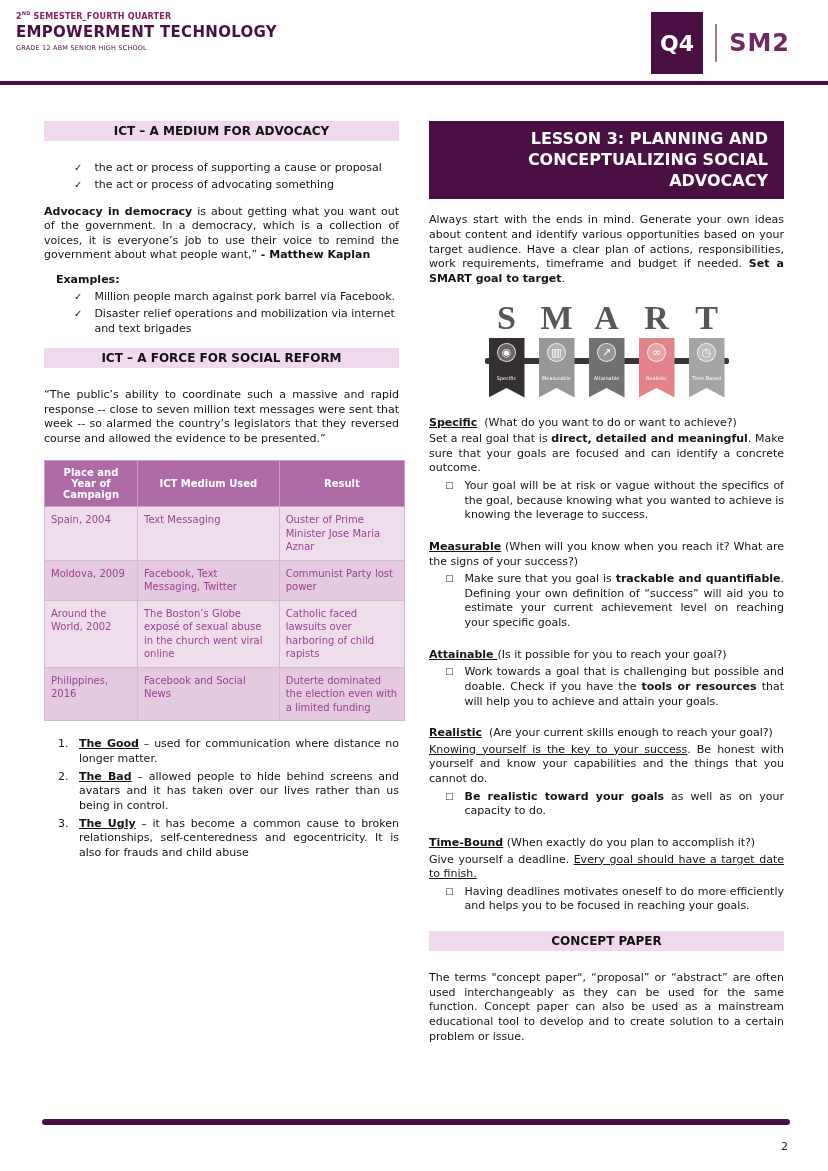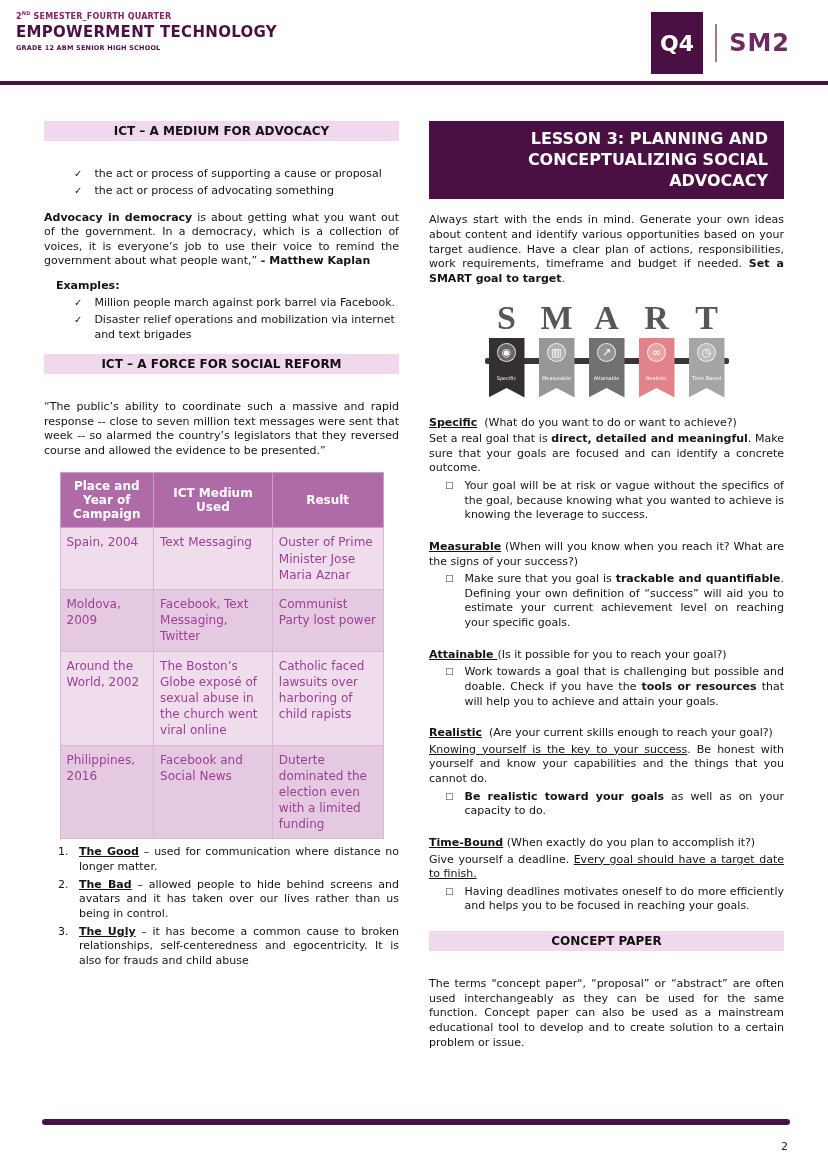--- a/index.html
+++ b/index.html
@@ -8,38 +8,38 @@
     width:828px; height:1171px; position:relative; background:#fff;
     font-family:"DejaVu Sans", sans-serif; font-size:11px; color:#141414;
     overflow:hidden; margin:0 auto;
   }
   
   .header { display:flex; justify-content:space-between; align-items:flex-start;
     padding:10px 38px 7px 16px; border-bottom:4px solid #4a1043; }
   .semester { font-size:8px; font-weight:bold; color:#8b2160; letter-spacing:.2px; }
   .semester sup { font-size:5px; }
   .doc-title { font-size:15px; font-weight:bold; color:#4a1043; margin-top:2px; letter-spacing:.3px; }
-  .subtitle { font-size:6.5px; font-weight:bold; color:#4a1043; margin-top:3px; letter-spacing:.2px; }
+  .subtitle { font-size:6.5px; font-weight:normal; color:#4a1043; margin-top:3px; letter-spacing:.2px; }
   .h-right { display:flex; align-items:center; gap:12px; margin-top:2px; }
   .q-badge { width:52px; height:62px; background:#4a1043; color:#fff; font-size:22px;
     font-weight:bold; display:flex; align-items:center; justify-content:center; }
   .h-divider { width:2px; height:38px; background:#9c7b96; }
   .sm-badge { font-size:24px; font-weight:bold; color:#6d2a62; letter-spacing:1px; }
   
   .columns { display:flex; gap:30px; padding:36px 44px 0; align-items:flex-start; }
   .col { width:355px; }
   .sec-heading { background:#f0d9ed; text-align:center; font-weight:bold; font-size:12px;
-    padding:3px 2px; margin-bottom:26px; color:#111; }
+    padding:3px 2px; margin-bottom:20px; color:#111; }
   .para { text-align:justify; line-height:1.33; margin-bottom:10px; }
   .checklist { list-style:none; margin:2px 0 12px 0; }
   .check-item { display:flex; gap:12px; padding-left:30px; margin-bottom:3px; line-height:1.3; text-align:left; }
   .check { flex:0 0 auto; font-size:10px; }
   .examples-label { font-weight:bold; margin:4px 0 4px 12px; }
   
-  .reform-table { border-collapse:collapse; margin:14px auto 6px; width:324px; font-size:12px; }
+  .reform-table { border-collapse:collapse; margin:14px auto 16px; width:361px; font-size:10px; }
   .reform-table th { background:#af6ba8; color:#fff; font-weight:bold; padding:6px 6px;
     text-align:center; border:1px solid #c9a0c4; vertical-align:middle; }
   .reform-table td { color:#9c3f96; padding:6px 6px; vertical-align:top;
     border:1px solid #d8b7d3; line-height:1.35; }
   tr.alt-0 td { background:#efddeb; }
   tr.alt-1 td { background:#e5c9e0; }
   
   .num-item { display:flex; gap:9px; padding-left:14px; margin-bottom:3px; line-height:1.33; }
   .num-item .body { text-align:justify; }
   .num { flex:0 0 12px; }

